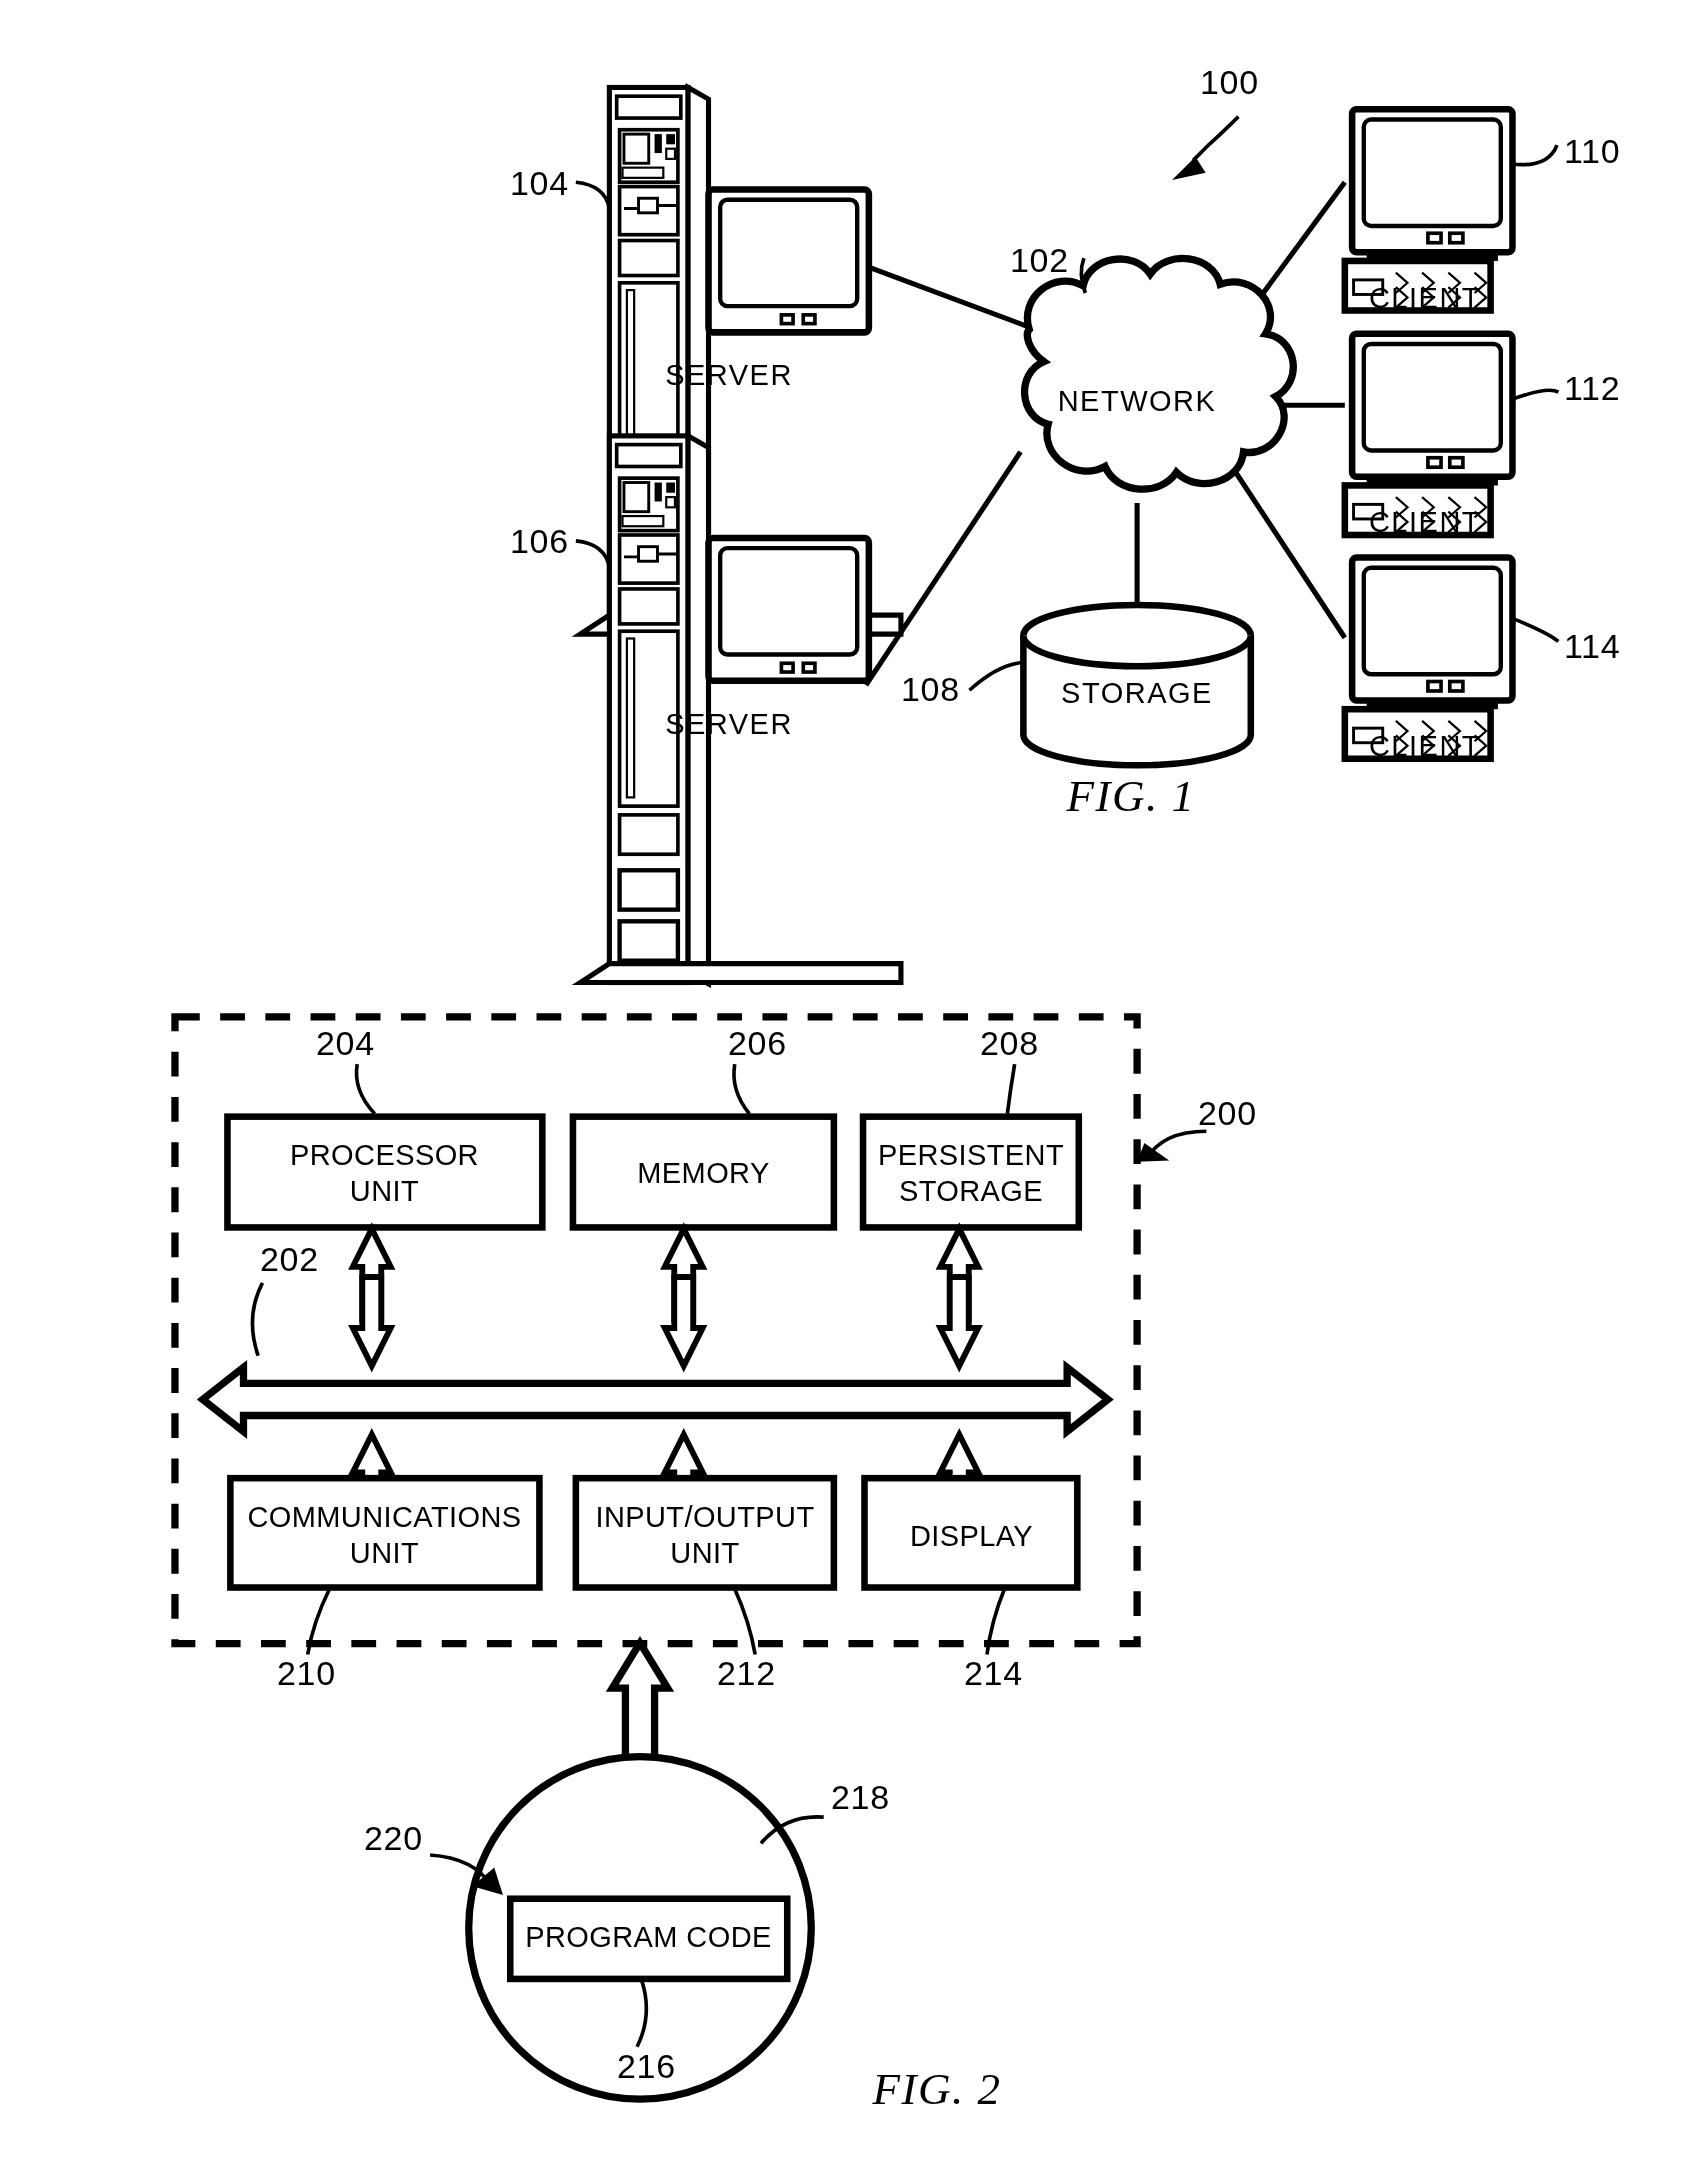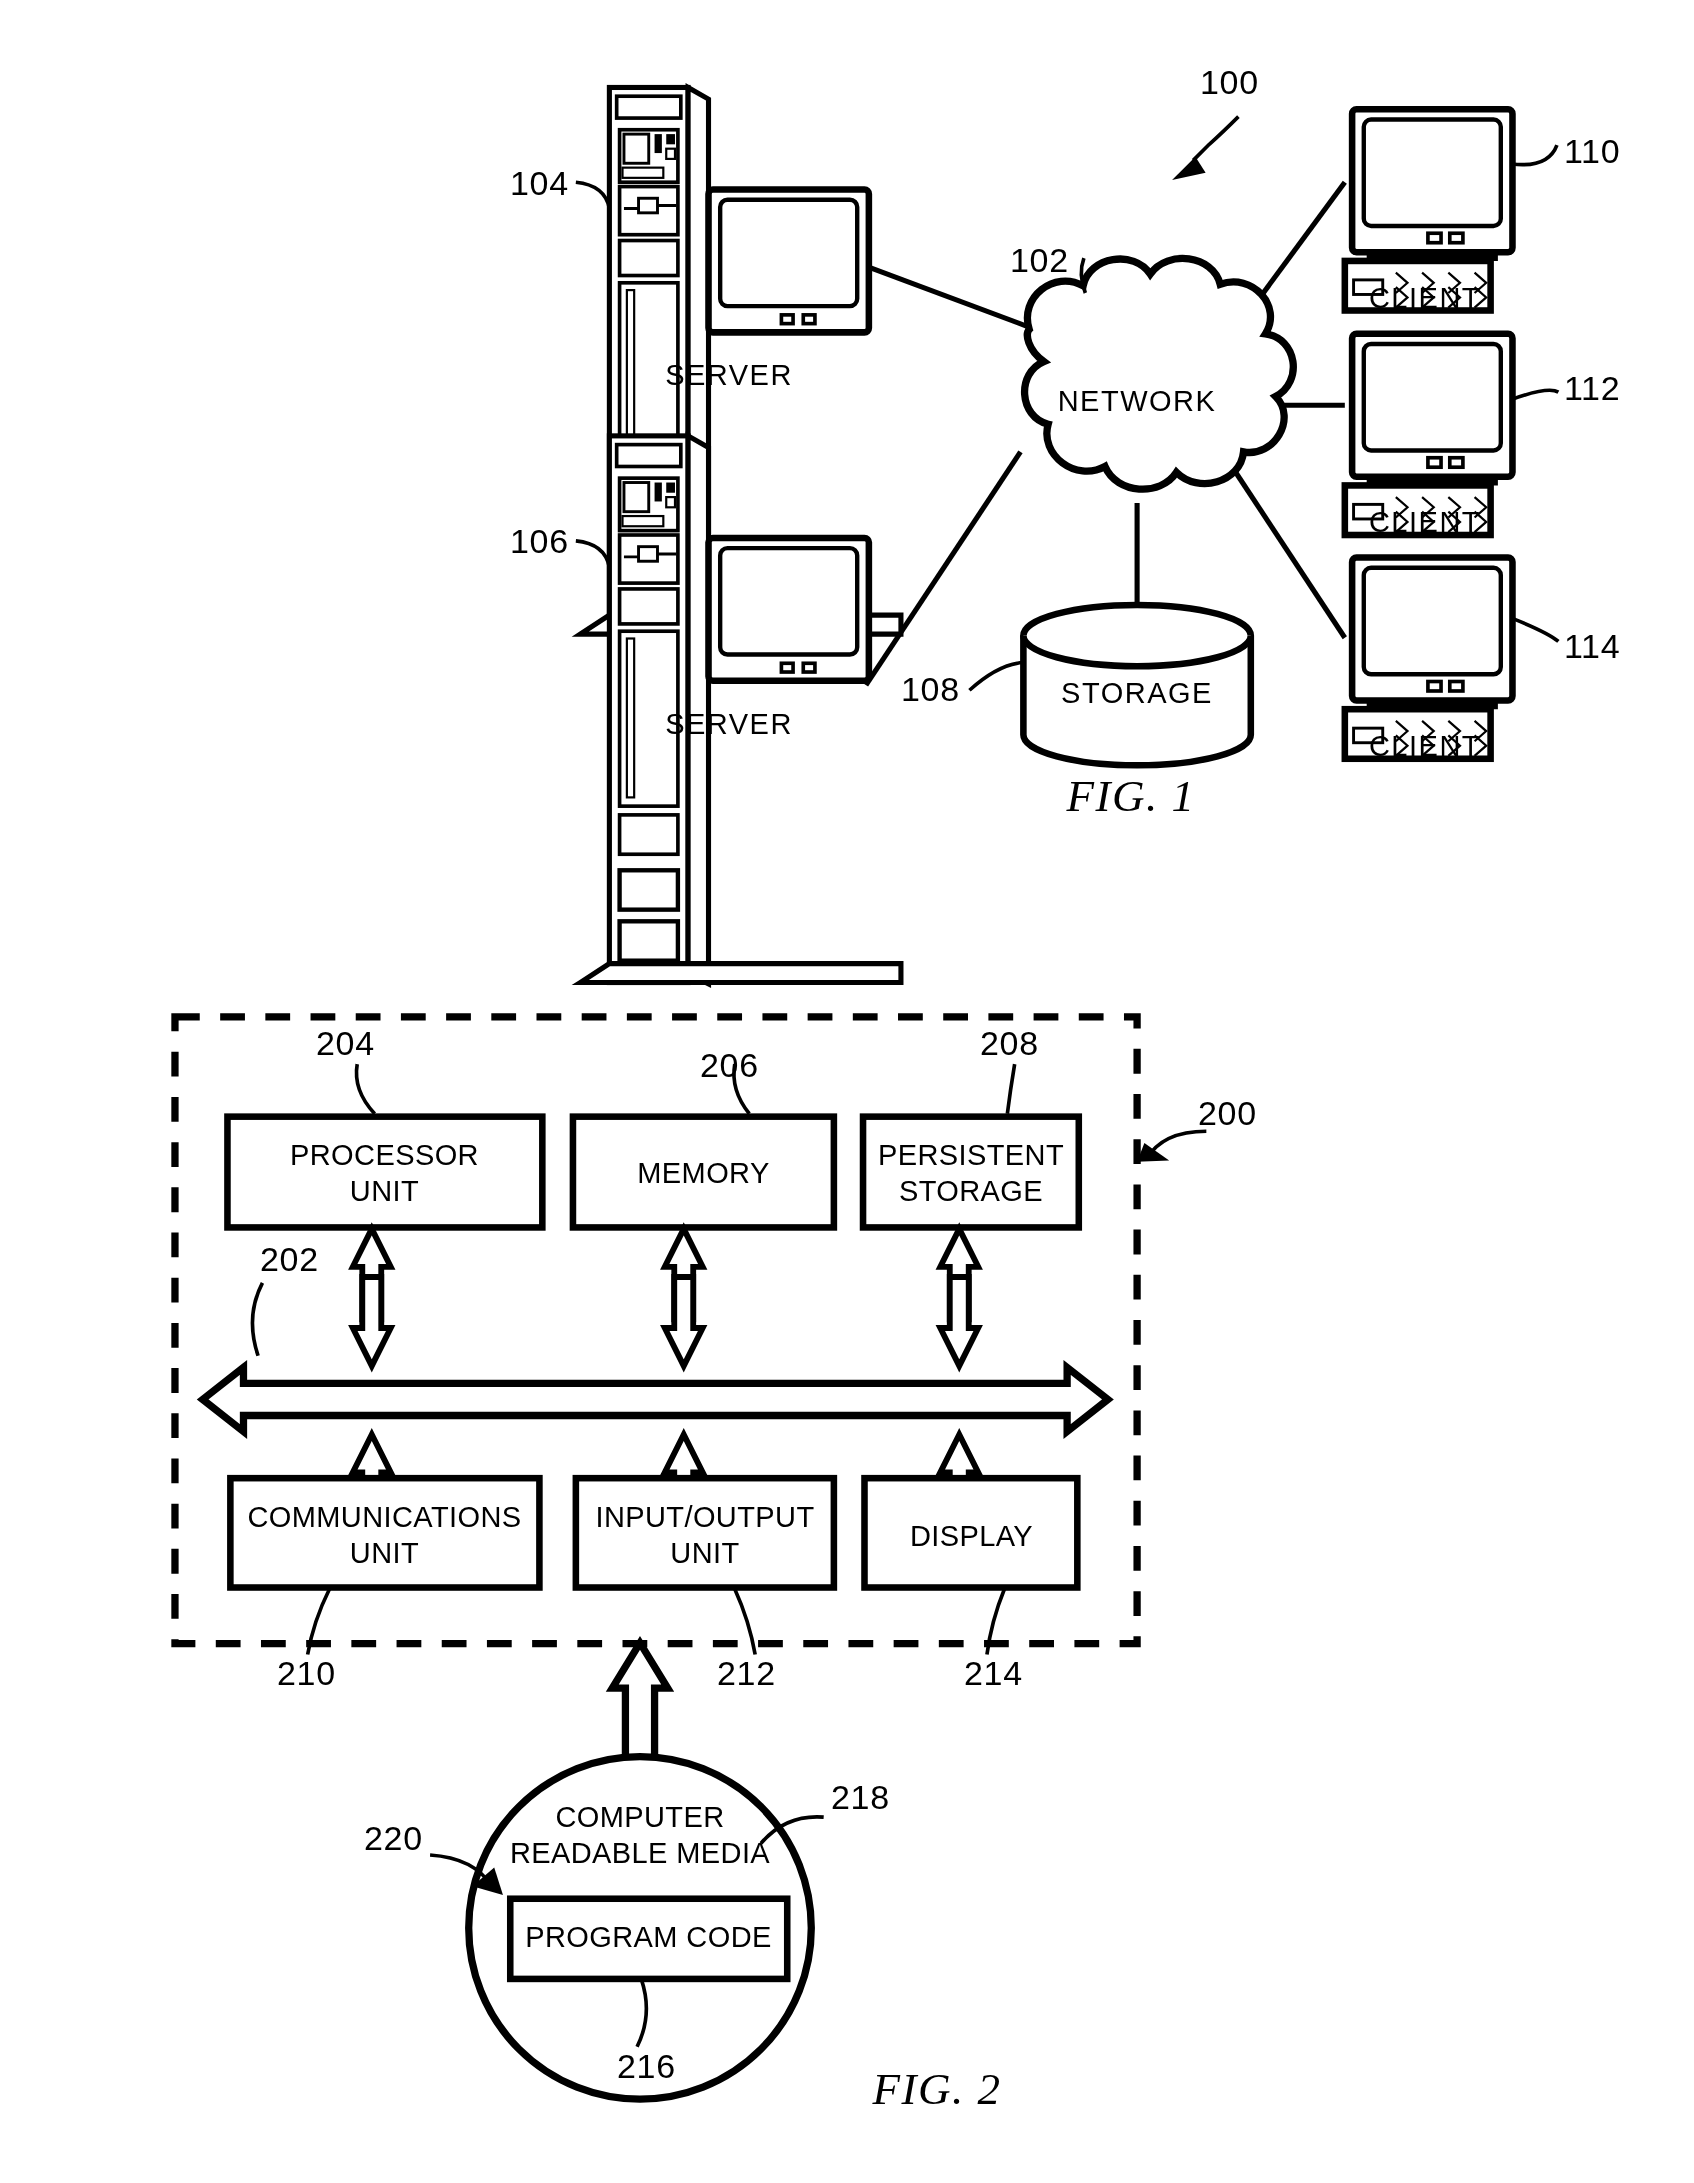--- a/index.html
+++ b/index.html
@@ -221,21 +221,21 @@
 <div class="lbl nodelbl ctr" style="left:729px;top:709px;width:233px;">SERVER</div>
 <div class="lbl nodelbl ctr" style="left:1137px;top:386px;width:306px;">NETWORK</div>
 <div class="lbl nodelbl ctr" style="left:1137px;top:678px;width:306px;">STORAGE</div>
 <div class="lbl nodelbl ctr" style="left:1425px;top:283px;width:233px;">CLIENT</div>
 <div class="lbl nodelbl ctr" style="left:1425px;top:507px;width:233px;">CLIENT</div>
 <div class="lbl nodelbl ctr" style="left:1425px;top:731px;width:233px;">CLIENT</div>
 
 <div class="lbl cap ctr" style="left:1131px;top:764px;width:364px;text-align:center;">FIG. 1</div>
 
 <div class="lbl ref" style="left:316px;top:1025px;">204</div>
-<div class="lbl ref" style="left:700px;top:1025px;margin-top:22px;">206</div>
+<div class="lbl ref" style="left:728px;top:1025px;">206</div>
 <div class="lbl ref" style="left:980px;top:1025px;">208</div>
 <div class="lbl ref" style="left:260px;top:1241px;">202</div>
 <div class="lbl ref" style="left:1198px;top:1095px;">200</div>
 <div class="lbl ref" style="left:277px;top:1655px;">210</div>
 <div class="lbl ref" style="left:717px;top:1655px;">212</div>
 <div class="lbl ref" style="left:964px;top:1655px;">214</div>
 <div class="lbl ref" style="left:831px;top:1779px;">218</div>
 <div class="lbl ref" style="left:356px;top:1820px;margin-left:8px;">220</div>
 <div class="lbl ref" style="left:617px;top:2048px;">216</div>
 
@@ -244,20 +244,18 @@
 <div class="lbl boxtxt" style="left:573px;top:1155px;width:261px;">MEMORY</div>
 <div class="lbl boxtxt" style="left:863px;top:1137px;width:216px;">PERSISTENT
 STORAGE</div>
 
 <div class="lbl boxtxt" style="left:230px;top:1499px;width:309px;">COMMUNICATIONS
 UNIT</div>
 <div class="lbl boxtxt" style="left:576px;top:1499px;width:258px;">INPUT/OUTPUT
 UNIT</div>
 <div class="lbl boxtxt" style="left:865px;top:1518px;width:213px;">DISPLAY</div>
 
-<div class="lbl boxtxt" style="left:465px;top:1799px;width:350px;">COMPUTER
-READABLE MEDIA</div>
 <div class="lbl boxtxt" style="left:510px;top:1919px;width:277px;">PROGRAM CODE</div>
 
 <div class="lbl cap ctr" style="left:937px;top:2057px;width:364px;text-align:center;">FIG. 2</div>
 
 </div>
 
 
 </body></html>

